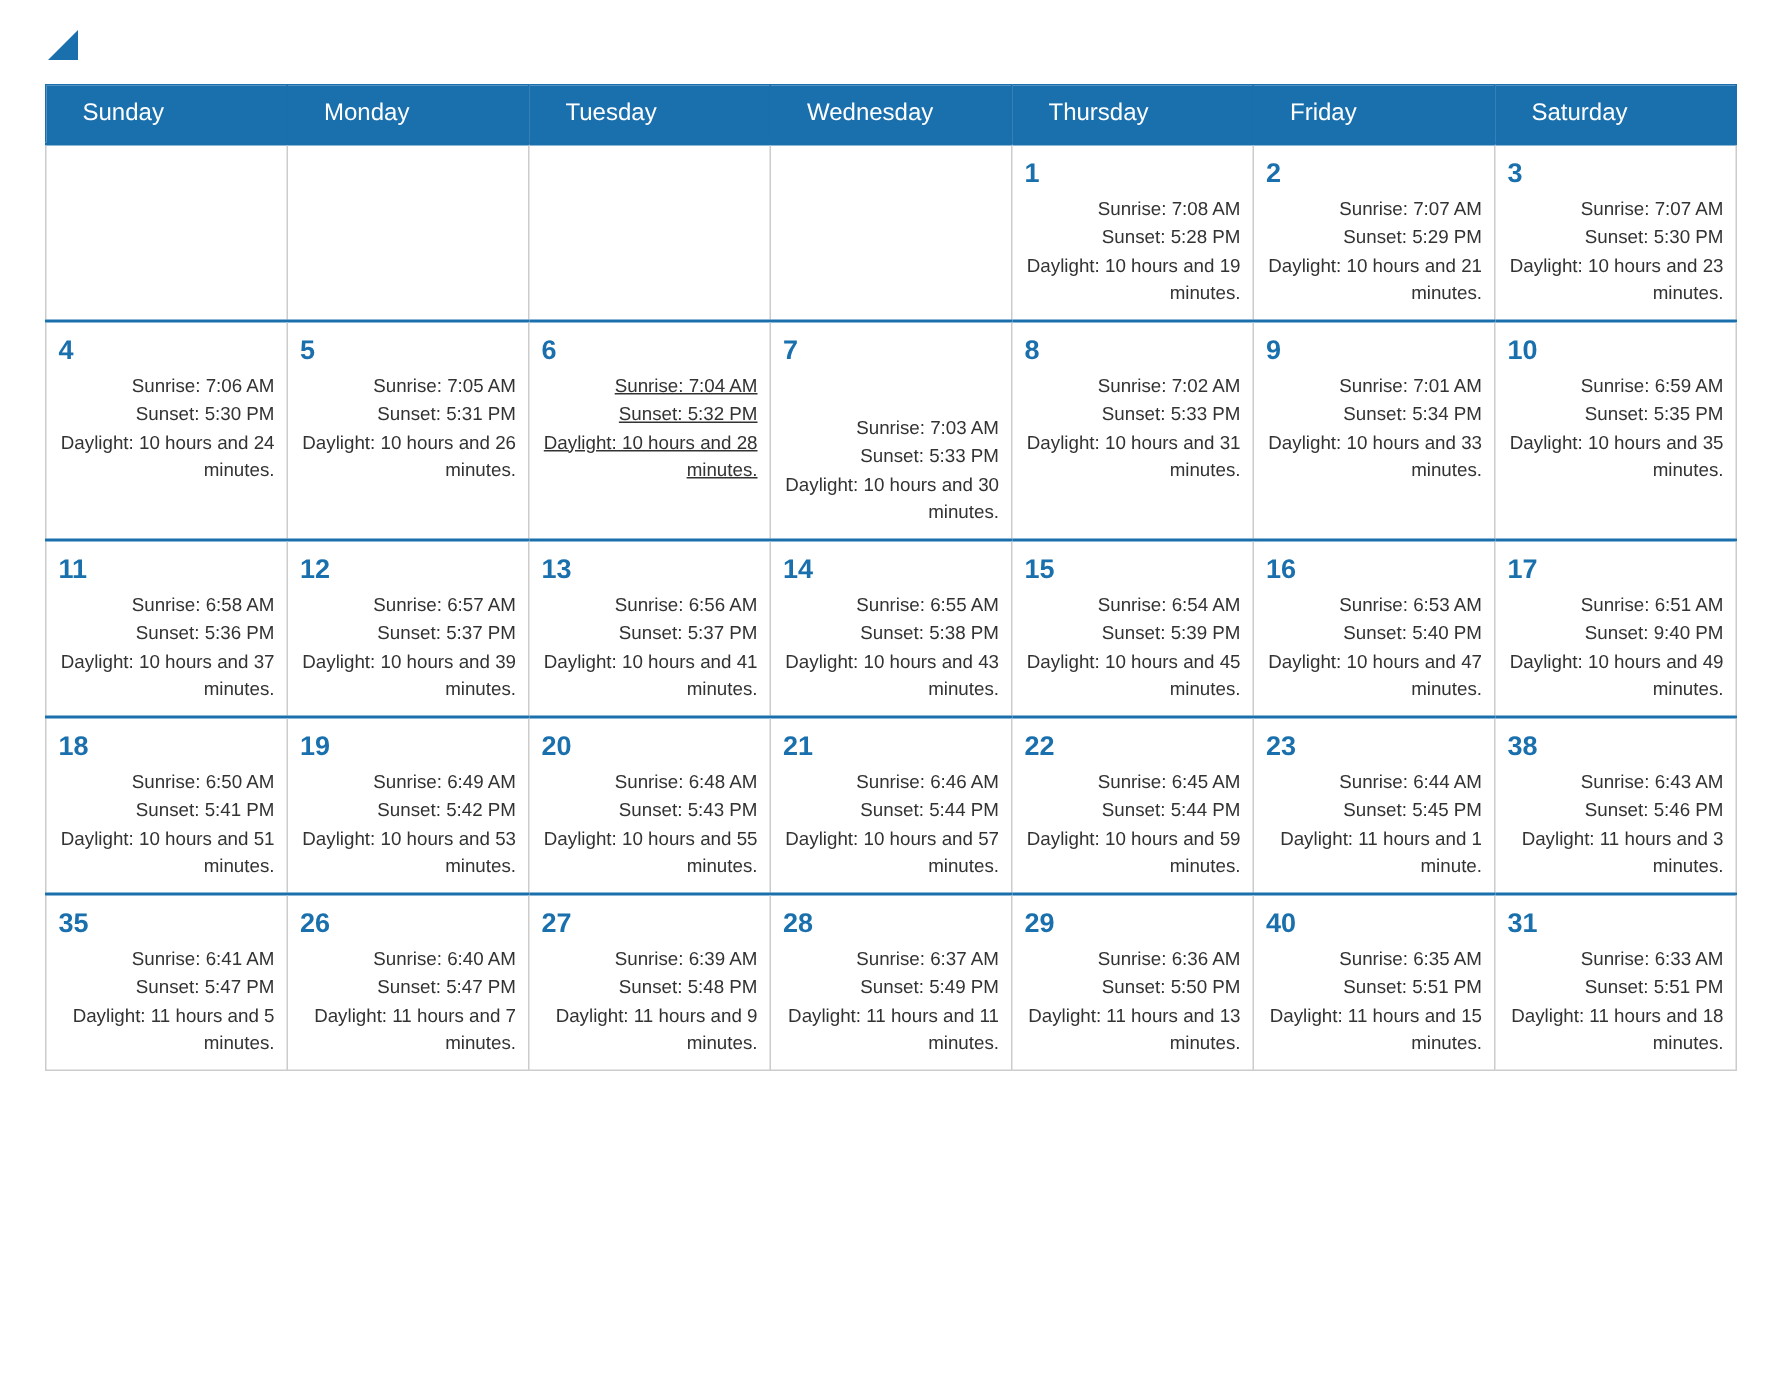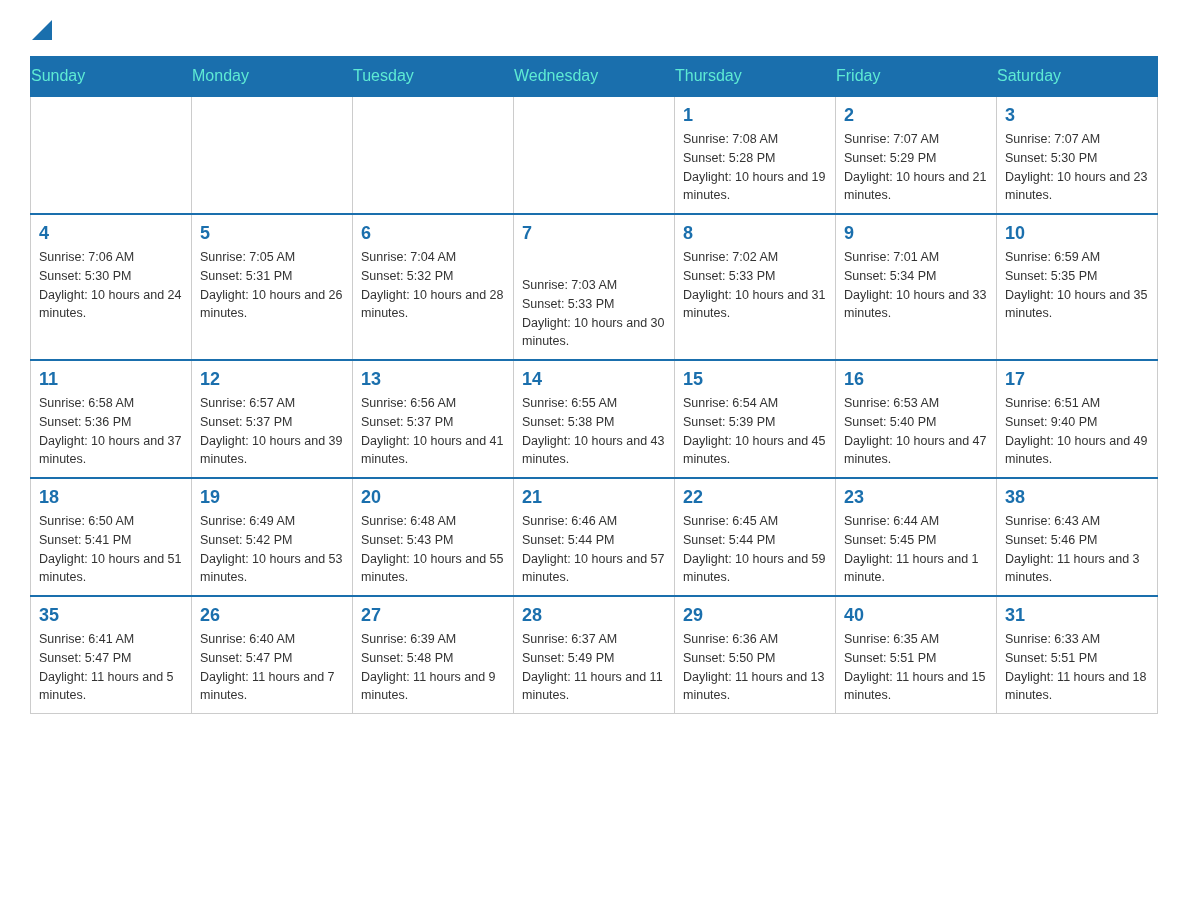--- a/index.html
+++ b/index.html
@@ -35,22 +35,22 @@
       color: #444;
       margin-top: 4px;
     }
     .calendar {
       width: 100%;
       border-collapse: collapse;
       margin-top: 16px;
     }
     .calendar th {
       background-color: #1a6fad;
-      color: #5eead4;
-      padding: 10px 0;
+      color: #ffffff;
+      padding: 10px 24px;
       font-size: 16px;
       font-weight: normal;
       text-align: left;
       border: 1px solid #1a6fad;
     }
     .calendar td {
       vertical-align: top;
       padding: 8px;
       border: 1px solid #ccc;
       width: calc(100% / 7);
@@ -62,20 +62,21 @@
       font-size: 18px;
       color: #1a6fad;
       font-weight: bold;
       margin-bottom: 4px;
       display: block;
     }
     .day-info {
       font-size: 12.5px;
       color: #333;
       line-height: 1.5;
+      text-align: right;
     }
     .empty-cell {
       background: #fff;
     }
     .calendar tr td {
       border-top: 2px solid #1a6fad;
     }
     .calendar thead th {
       border-top: 1px solid #1a6fad;
     }
@@ -144,21 +145,21 @@
 Daylight: 10 hours and 24 minutes.</div>
         </td>
         <td>
           <span class="day-number">5</span>
           <div class="day-info" style="white-space: pre-line;">Sunrise: 7:05 AM
 Sunset: 5:31 PM
 Daylight: 10 hours and 26 minutes.</div>
         </td>
         <td>
           <span class="day-number">6</span>
-          <div class="day-info" style="white-space: pre-line;">Sunrise: 7:04 AM
+          <div class="day-info" style="white-space: pre-line; text-decoration: underline;">Sunrise: 7:04 AM
 Sunset: 5:32 PM
 Daylight: 10 hours and 28 minutes.</div>
         </td>
         <td>
           <span class="day-number">7</span>
           <div class="day-info" style="white-space: pre-line; margin-top: 32px;">Sunrise: 7:03 AM
 Sunset: 5:33 PM
 Daylight: 10 hours and 30 minutes.</div>
         </td>
         <td>

